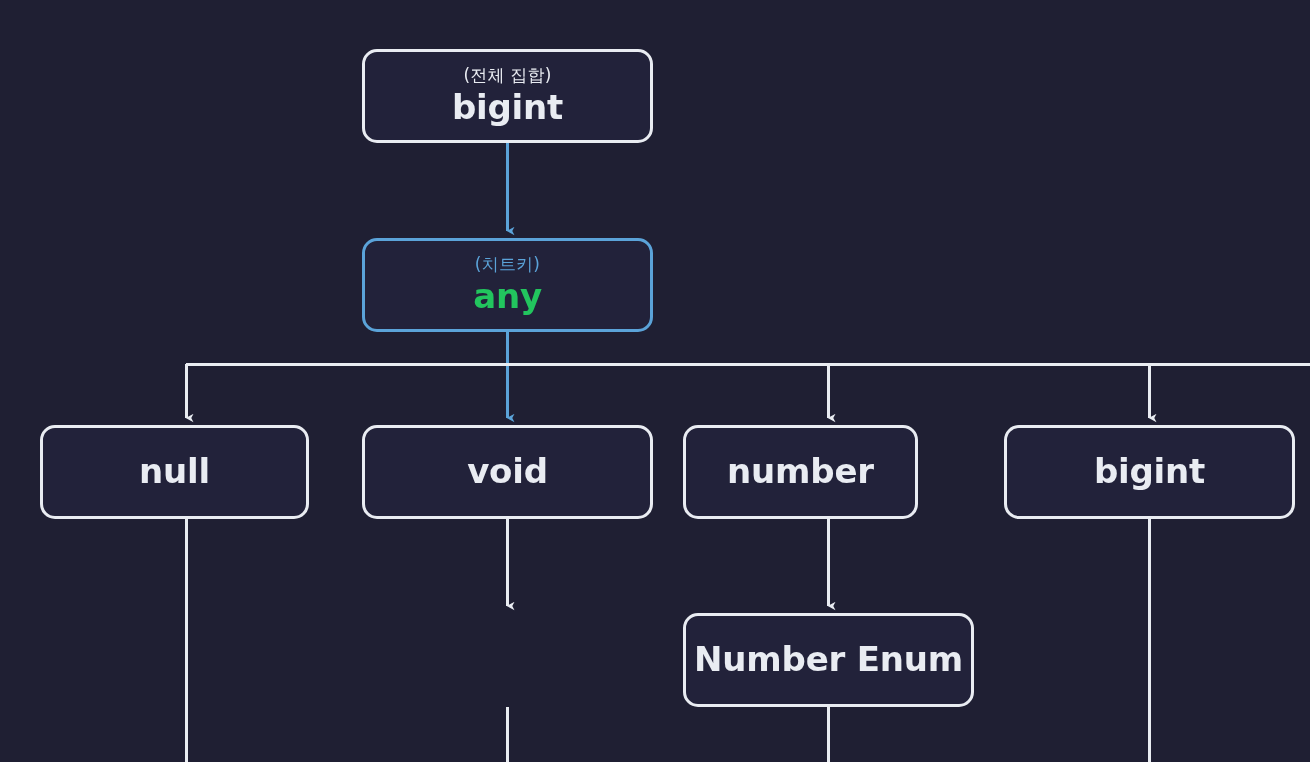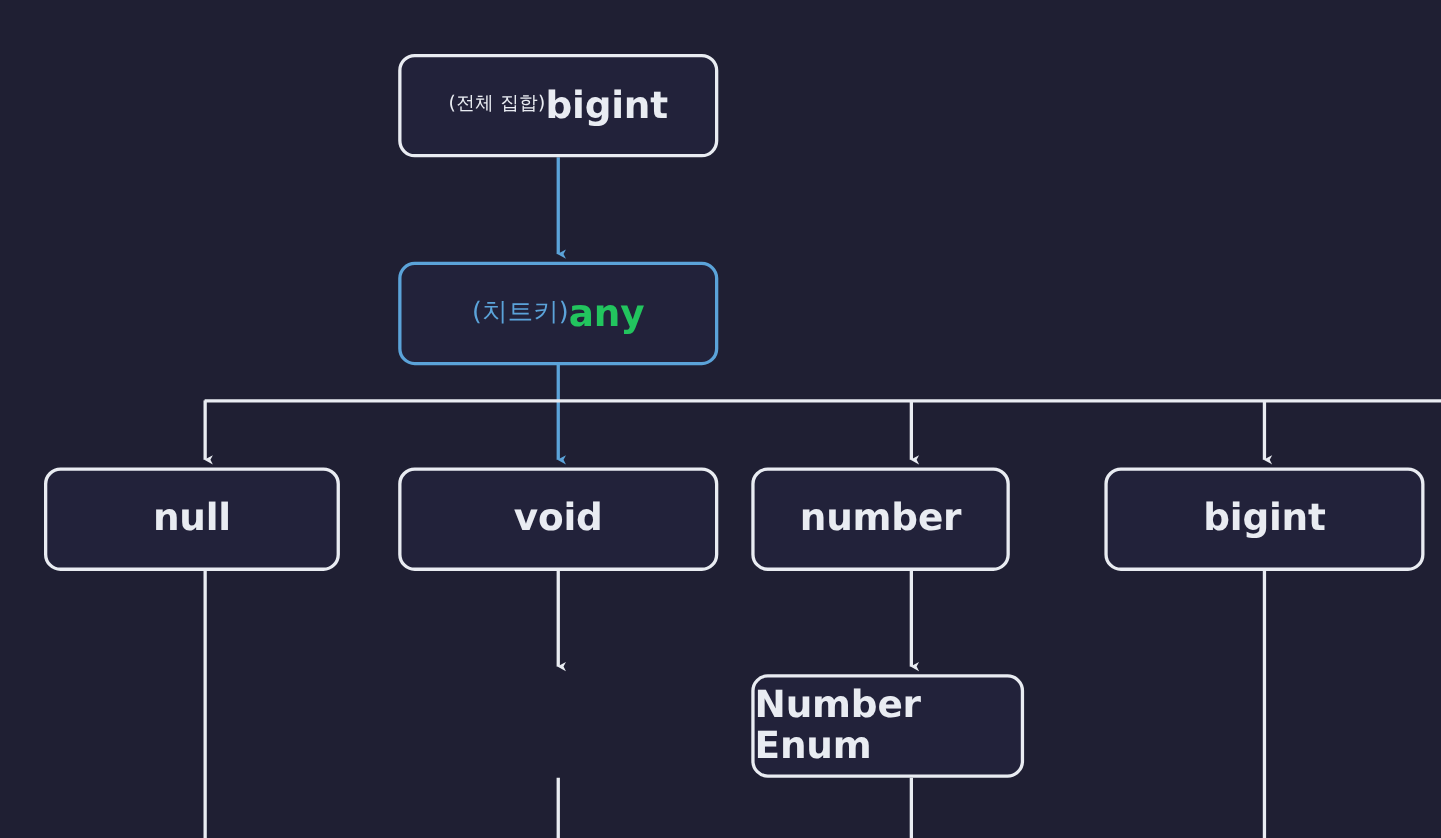--- a/index.html
+++ b/index.html
@@ -26,21 +26,21 @@
     width: 1310px;
     height: 762px;
   }
   .node {
     position: absolute;
     box-sizing: border-box;
     border: 3px solid #e9ecf2;
     border-radius: 15px;
     background: #22223a;
     display: flex;
-    flex-direction: row;
+    flex-direction: column;
     align-items: center;
     justify-content: center;
     z-index: 5;
   }
   .node .subtitle {
     font-size: 17px;
     font-weight: 400;
     color: #e9ecf2;
     line-height: 1.15;
     margin-bottom: 2px;
@@ -50,21 +50,21 @@
     font-size: 34px;
     font-weight: 700;
     color: #e9ecf2;
     line-height: 1.1;
     letter-spacing: -0.2px;
   }
   .node.accent {
     border-color: #5ba3d9;
   }
   .node.accent .subtitle {
-    font-size: 23px;
+    font-size: 17px;
     color: #5ba3d9;
     font-weight: 400;
   }
   .node.accent .title {
     color: #22c55e;
   }
   .node.has-sub .title {
     margin-top: 1px;
   }
 </style>
@@ -128,17 +128,17 @@
 
   <div class="node" id="node-number" style="left: 683px; top: 425px; width: 235px; height: 94px;">
     <div class="title">number</div>
   </div>
 
   <div class="node" id="node-bigint" style="left: 1004px; top: 425px; width: 291px; height: 94px;">
     <div class="title">bigint</div>
   </div>
 
 
-  <div class="node" id="node-number-enum" style="left: 683px; top: 613px; width: 248px; height: 94px;">
+  <div class="node" id="node-number-enum" style="left: 683px; top: 613px; width: 291px; height: 94px;">
     <div class="title">Number Enum</div>
   </div>
 
 </div>
 
 </body></html>

